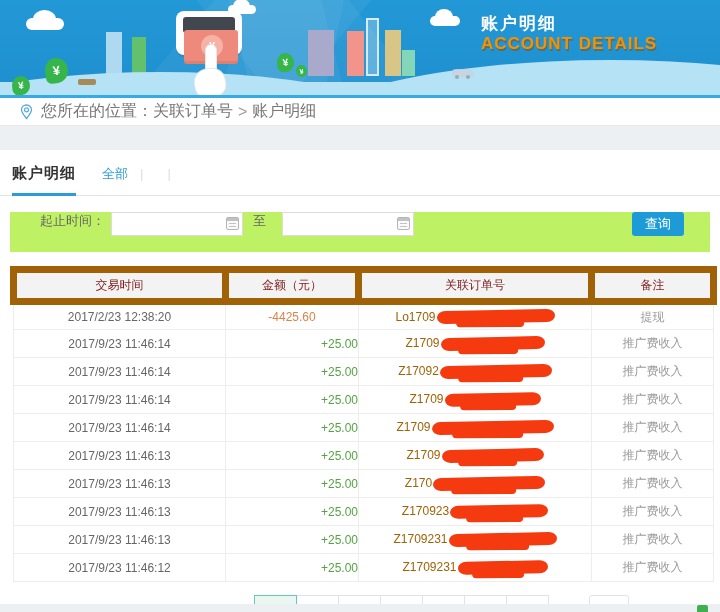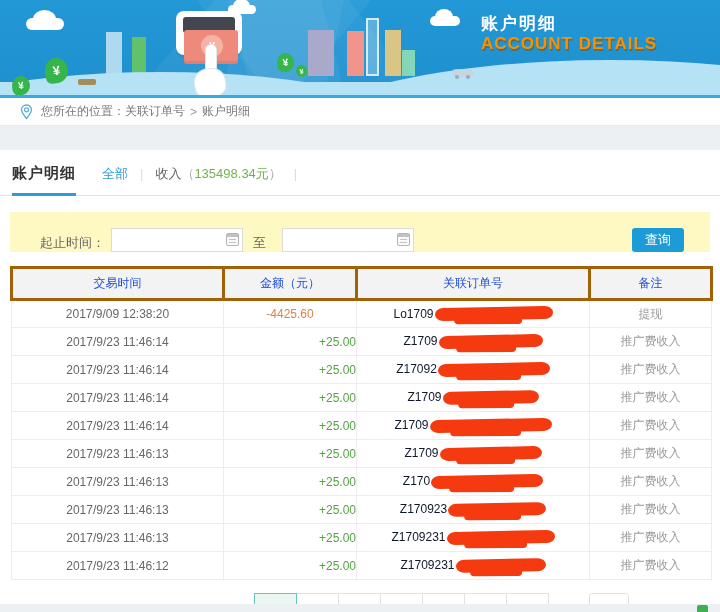--- a/index.html
+++ b/index.html
@@ -46,57 +46,57 @@
   .atm-body { position:absolute; left:176px; top:11px; width:66px; height:44px; background:#fdfdfd; border-radius:8px; box-shadow:0 2px 0 rgba(0,0,0,.08); }
   .atm-slot { position:absolute; left:7px; top:6px; width:52px; height:16px; background:#42464e; border-radius:3px; }
   .atm-card { position:absolute; left:184px; top:30px; width:54px; height:34px; background:#ee8a7b; border-radius:3px; box-shadow:inset 0 -3px 0 rgba(0,0,0,.07); }
   .atm-card .coin { position:absolute; left:17px; top:5px; width:22px; height:22px; background:#f6b2a5; border-radius:50%; color:#fff; font-size:11px; font-weight:bold; display:flex; align-items:center; justify-content:center; }
   .hand-finger { position:absolute; left:205px; top:44px; width:12px; height:36px; background:#fff; border:1px solid #e2e7ea; border-radius:6px 6px 2px 2px; }
   .hand-palm { position:absolute; left:194px; top:68px; width:32px; height:30px; background:#fff; border:1px solid #e2e7ea; border-radius:45% 45% 40% 40%; transform:rotate(-10deg); }
   .banner-title { position:absolute; left:481px; top:12px; color:#fff; font-size:17px; font-weight:bold; letter-spacing:2px; }
   .banner-subtitle { position:absolute; left:481px; top:34px; color:#f39202; font-size:17px; font-weight:bold; letter-spacing:1px; text-shadow:1px 2px 0 rgba(146,74,0,.55); }
 
   
-  .breadcrumb { width:720px; height:28px; background:#fff; border-bottom:1px solid #e9e9e9; display:flex; align-items:center; padding-left:20px; font-size:12px; color:#777; }
+  .breadcrumb { width:720px; height:28px; background:#fff; border-bottom:1px solid #e9e9e9; display:flex; align-items:center; padding-left:20px; font-size:16px; color:#777; }
   .breadcrumb .pin { margin-right:8px; display:flex; }
   .breadcrumb a { color:#777; text-decoration:none; }
   .breadcrumb .sep { margin:0 5px; color:#999; }
 
   .gap { height:24px; }
 
   
   .card { background:#fff; width:720px; min-height:462px; position:relative; }
 
   .tabbar { display:flex; align-items:baseline; padding:14px 12px 0; border-bottom:1px solid #e4e4e4; font-size:13px; }
   .tab-heading { font-size:15px; font-weight:bold; color:#333; border-bottom:3px solid #2b9cd8; padding-bottom:10px; margin-bottom:-1px; letter-spacing:1px; }
   .tab-all { color:#2b9cd8; margin-left:26px; cursor:pointer; }
   .pipe { color:#ddd; margin:0 12px; }
   .sum-label { color:#666; }
   .paren { color:#aaa; }
   .amt-green { color:#72b24e; }
   .amt-orange { color:#e8873c; }
 
-  .filterbar { margin:16px 10px 0; height:40px; background:#fef9c3; display:flex; align-items:flex-end; padding-left:30px; font-size:13px; color:#666; }
+  .filterbar { margin:16px 10px 0; height:40px; background:#bef264; display:flex; align-items:flex-start; padding-left:30px; font-size:13px; color:#666; }
   .date-wrap { position:relative; width:132px; height:24px; margin-left:6px; }
   .date-wrap input { width:100%; height:100%; border:1px solid #dcdcdc; background:#fff; padding:0 20px 0 6px; font-size:12px; color:#666; outline:none; }
   .cal-icon { position:absolute; right:4px; top:5px; width:13px; height:13px; border:1px solid #b5b5b5; border-radius:2px; background:#fafafa; }
   .cal-icon::before { content:""; position:absolute; top:0; left:0; right:0; height:3px; background:#c2c2c2; }
   .cal-icon::after { content:""; position:absolute; left:2px; top:5px; width:7px; height:1px; background:#c2c2c2; box-shadow:0 3px 0 #c2c2c2; }
   .to-label { margin:0 10px; }
   .query-btn { margin-left:auto; margin-right:26px; width:52px; height:24px; background:#1d9bd7; color:#fff; border:none; border-radius:3px; font-size:13px; cursor:pointer; }
 
   
   table.tx { margin:14px 10px 0; width:700px; border-collapse:collapse; font-size:12px; table-layout:fixed; }
-  .tx th { height:32px; background:#f3f3f3; color:#1d4ed8; font-weight:normal; border:3px solid #a16207; }
+  .tx th { height:32px; background:#f3f3f3; color:#7f1d1d; font-weight:normal; border:7px solid #a16207; }
   .tx td { height:28px; color:#666; text-align:center; border:1px solid #ededed; white-space:nowrap; overflow:hidden; }
   .tx col.c1 { width:212px; } .tx col.c2 { width:133px; } .tx col.c3 { width:233px; } .tx col.c4 { width:122px; }
   .tx td.remark { color:#9a9a9a;margin-left:16px; }
   .tx td.amt.pos { color:#55a345;text-align:right; }
   .tx td.amt.neg { color:#dd8347; }
-  .order-prefix { color:#0f172a; }
+  .order-prefix { color:#a16207; }
   .scribble { display:inline-block; height:13px; background:#f53a0f; border-radius:9px/7px; vertical-align:middle; margin-left:1px; transform:rotate(-1.2deg); position:relative; top:-1px; }
   .scribble::after { content:""; position:absolute; left:16%; bottom:-4px; width:58%; height:8px; background:#f53a0f; border-radius:8px; transform:rotate(1deg); }
   tr:nth-child(1) .scribble { width:118px; }
   tr:nth-child(2) .scribble { width:104px; }
   tr:nth-child(3) .scribble { width:112px; }
   tr:nth-child(4) .scribble { width:96px; }
   tr:nth-child(5) .scribble { width:122px; }
   tr:nth-child(6) .scribble { width:102px; }
   tr:nth-child(7) .scribble { width:112px; }
   tr:nth-child(8) .scribble { width:98px; }
@@ -183,23 +183,20 @@
 </nav>
 
 <div class="gap"></div>
 
 <main class="card">
 
   <div class="tabbar">
     <span class="tab-heading">账户明细</span>
     <span class="tab-all">全部</span>
     <span class="pipe">|</span>
-    <span>
-      <span class="sum-label">收入</span><span class="paren">（</span><span class="amt-green">135498.34</span><span class="amt-green">元</span><span class="paren">）</span>
-    </span>
     <span class="pipe">|</span>
   </div>
 
   <div class="filterbar">
     <span>起止时间：</span>
     <span class="date-wrap">
       <input type="text" value="" style="">
       <span class="cal-icon"></span>
     </span>
     <span class="to-label">至</span>
@@ -220,21 +217,21 @@
     <thead>
       <tr>
         <th>交易时间</th>
         <th>金额（元）</th>
         <th>关联订单号</th>
         <th>备注</th>
       </tr>
     </thead>
     <tbody>
       <tr>
-        <td>2017/9/09 12:38:20</td>
+        <td>2017/2/23 12:38:20</td>
         <td class="amt neg">-4425.60</td>
         <td><span class="order-prefix">Lo1709</span><span class="scribble"></span></td>
         <td class="remark">提现</td>
       </tr>
       <tr>
         <td>2017/9/23 11:46:14</td>
         <td class="amt pos">+25.00</td>
         <td><span class="order-prefix">Z1709</span><span class="scribble"></span></td>
         <td class="remark">推广费收入</td>
       </tr>

